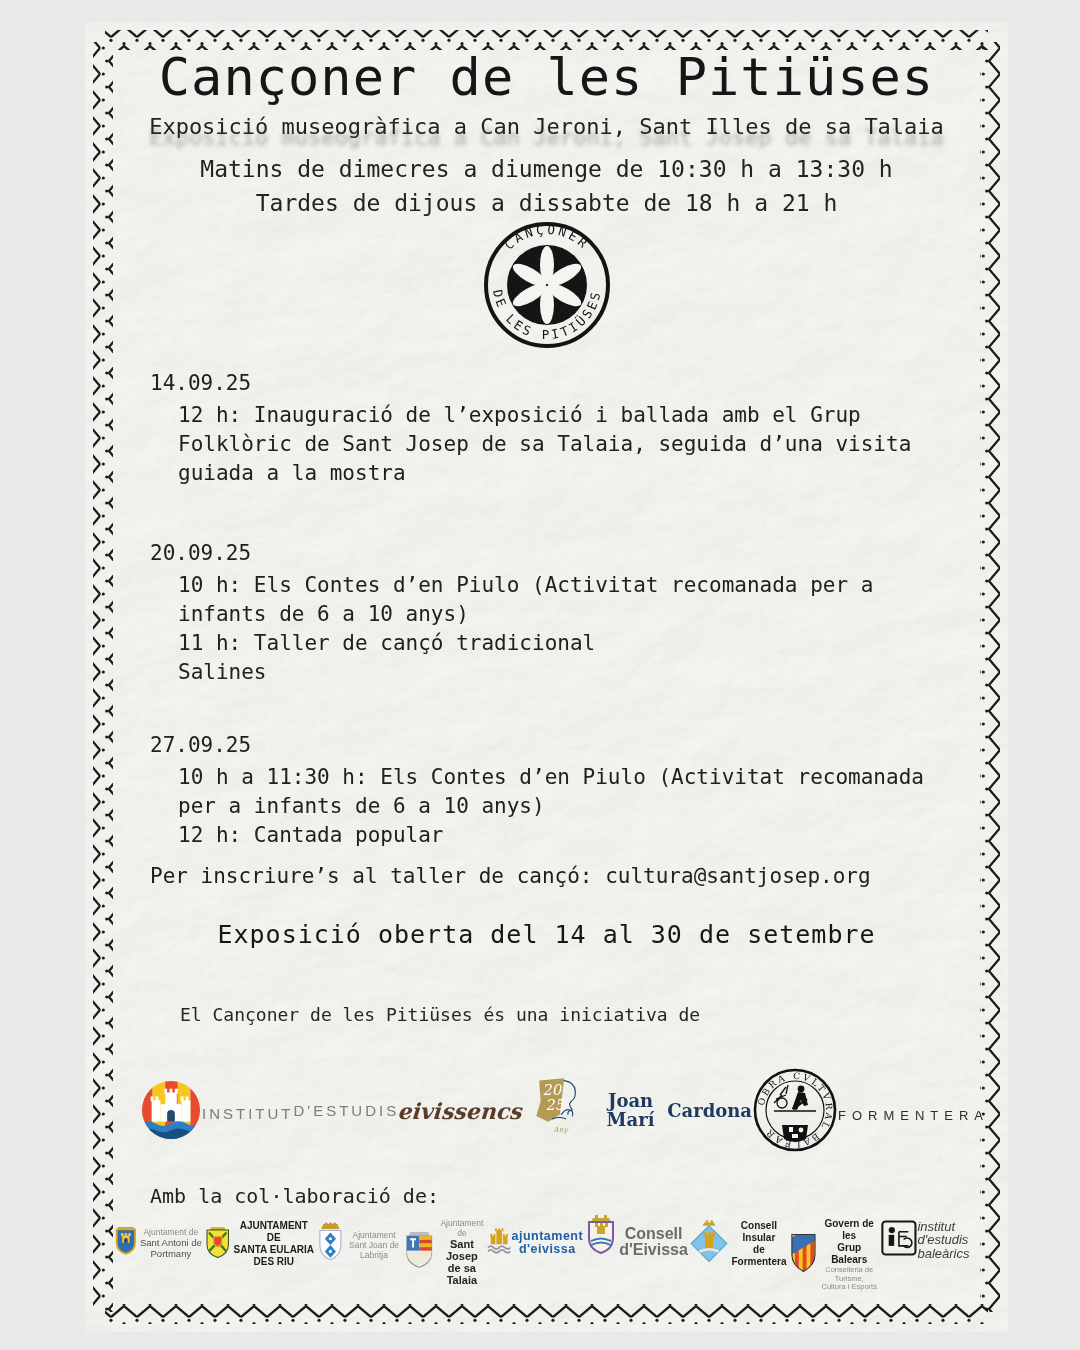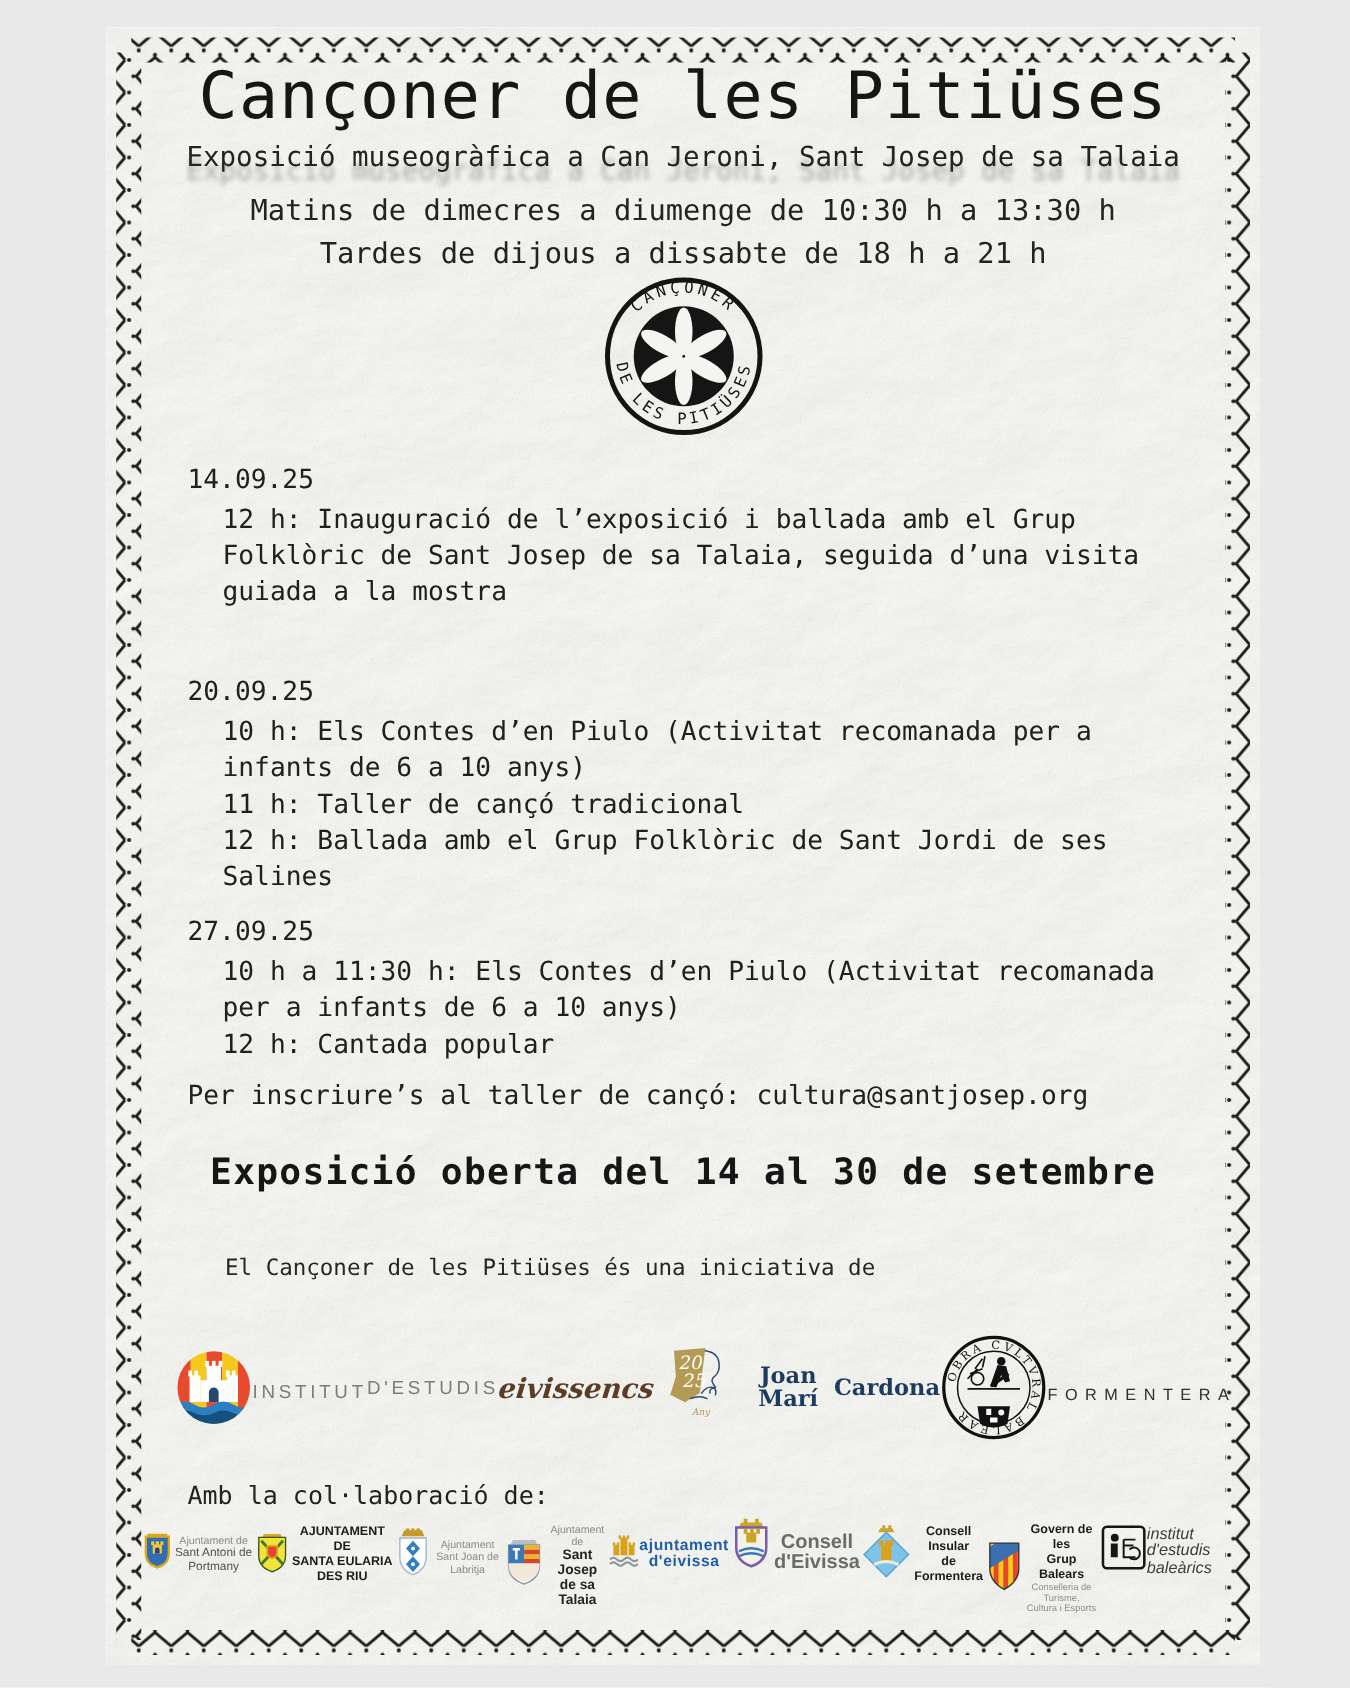--- a/index.html
+++ b/index.html
@@ -32,21 +32,21 @@
   .seal-text{font-family:"DejaVu Sans Mono",monospace;font-size:12.5px;letter-spacing:3px;fill:#141414;}
 
   
   .event{position:absolute;left:65px;right:40px;}
   .ev1{top:348px;} .ev2{top:518px;} .ev3{top:710px;}
   .ev-date{font-size:21px;line-height:26px;margin-bottom:5px;color:#202020;}
   .ev-line{font-size:21px;line-height:29px;margin-left:28px;color:#202020;}
 
   .registration{position:absolute;top:842px;left:65px;font-size:21px;color:#202020;}
   .banner{position:absolute;top:898px;left:0;right:0;text-align:center;
-          font-size:29px;font-weight:bold;letter-spacing:1px;color:#161616;}
+          font-size:25px;font-weight:normal;letter-spacing:1px;color:#161616;}
   .initiative{position:absolute;top:982px;left:95px;font-size:18px;color:#262626;}
 
   
   .sponsors{position:absolute;top:1012px;left:55px;right:60px;height:152px;
             display:flex;justify-content:space-between;align-items:center;}
   .sponsor{display:flex;flex-direction:row;align-items:center;}
   .iee-l1{font-family:"Liberation Sans",sans-serif;font-size:15px;letter-spacing:3px;color:#7c7c7c;line-height:17px;margin-top:6px;}
   .iee-l2{font-family:"Liberation Sans",sans-serif;font-size:15px;letter-spacing:3px;color:#7c7c7c;line-height:17px;}
   .iee-script{font-family:"DejaVu Serif",serif;font-style:italic;font-weight:bold;font-size:22px;color:#5a3d27;margin-top:1px;transform:skewX(-6deg);}
   .jmc-name{font-family:"DejaVu Serif",serif;font-weight:bold;font-size:18px;line-height:19px;color:#1d3a5f;text-align:center;}
@@ -116,21 +116,21 @@
       <rect x="20" y="1282" width="883" height="20" fill="url(#zzh)"></rect>
       <rect x="8" y="20" width="20" height="1270" fill="url(#zzv)"></rect>
       <rect x="895" y="20" width="20" height="1270" fill="url(#zzv)"></rect>
     </svg>
   </div>
 
   <div class="content">
 
     <div class="header">
       <div class="title">Cançoner de les Pitiüses</div>
-      <div class="subtitle">Exposició museogràfica a Can Jeroni, Sant Josep de sa Talaia</div>
+      <div class="subtitle">Exposició museogràfica a Can Jeroni, Sant Illes de sa Talaia</div>
       <div class="ghost-line">Exposició museogràfica a Can Jeroni, Sant Josep de sa Talaia</div>
       <div class="sched">Matins de dimecres a diumenge de 10:30 h a 13:30 h</div>
       <div class="sched">Tardes de dijous a dissabte de 18 h a 21 h</div>
     </div>
 
     <div class="seal-wrap">
       <svg width="134" height="134" viewBox="0 0 134 134">
         <defs>
           <path id="arcTop" d="M16 67 A51 51 0 0 1 118 67" fill="none"></path>
           <path id="arcBot" d="M13 67 A54 54 0 0 0 121 67" fill="none"></path>
@@ -155,21 +155,20 @@
       <div class="ev-line">12 h: Inauguració de l’exposició i ballada amb el Grup</div>
       <div class="ev-line">Folklòric de Sant Josep de sa Talaia, seguida d’una visita</div>
       <div class="ev-line">guiada a la mostra</div>
     </div>
 
     <div class="event ev2">
       <div class="ev-date">20.09.25</div>
       <div class="ev-line">10 h: Els Contes d’en Piulo (Activitat recomanada per a</div>
       <div class="ev-line">infants de 6 a 10 anys)</div>
       <div class="ev-line">11 h: Taller de cançó tradicional</div>
-      <div class="ev-line">12 h: Ballada amb el Grup Folklòric de Sant Jordi de ses</div>
       <div class="ev-line">Salines</div>
     </div>
 
     <div class="event ev3">
       <div class="ev-date">27.09.25</div>
       <div class="ev-line">10 h a 11:30 h: Els Contes d’en Piulo (Activitat recomanada</div>
       <div class="ev-line">per a infants de 6 a 10 anys)</div>
       <div class="ev-line">12 h: Cantada popular</div>
     </div>
 

